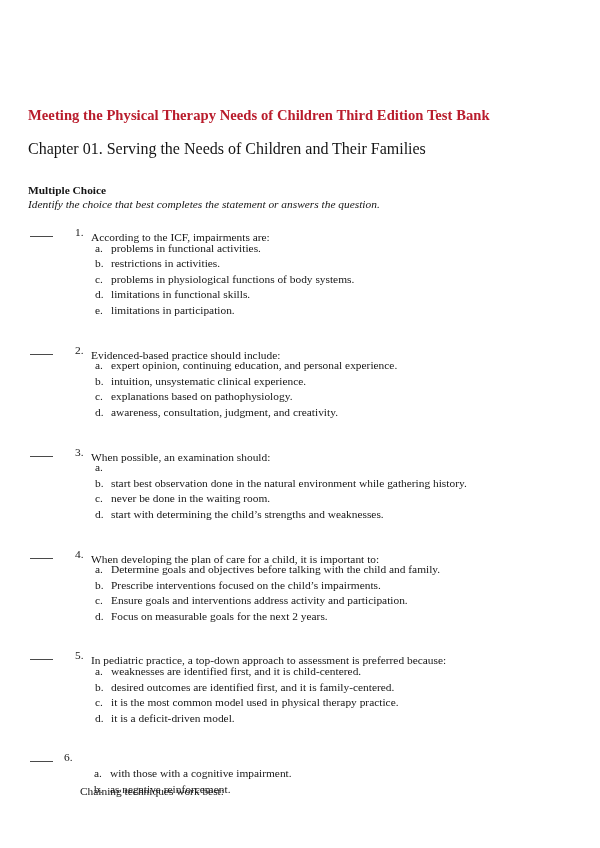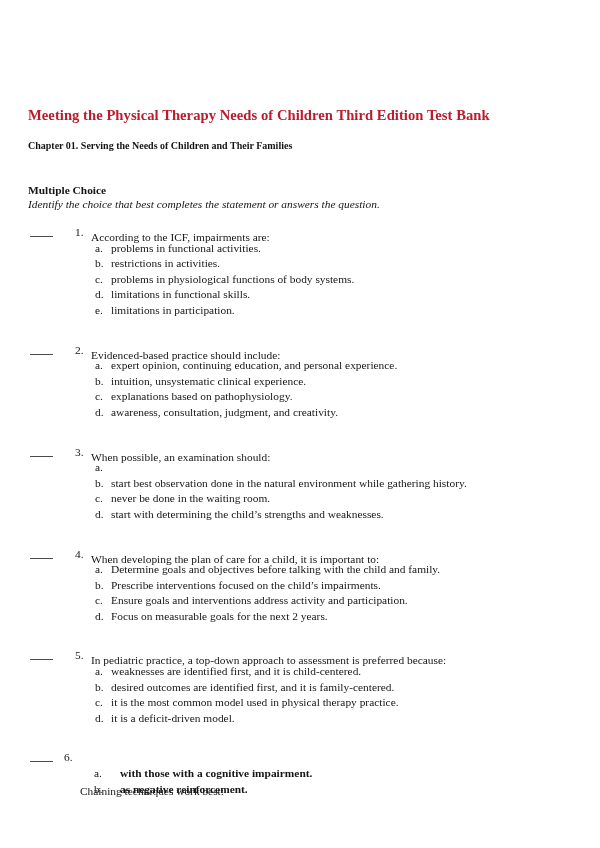--- a/index.html
+++ b/index.html
@@ -31,22 +31,22 @@
     font-size: 14.6px;
     font-weight: bold;
     color: #b91c2c;
     letter-spacing: 0.05px;
     white-space: nowrap;
   }
   .chapter-heading {
     position: absolute;
     left: 28px;
     top: 140px;
-    font-size: 10px;
-    font-weight: bold;
+    font-size: 16px;
+    font-weight: normal;
     color: #151515;
     white-space: nowrap;
   }
   .section-heading {
     position: absolute;
     left: 28px;
     top: 184px;
     font-size: 11.4px;
     font-weight: bold;
     color: #151515;
@@ -75,22 +75,21 @@
     left: 64px;
   }
   .question-block.narrow-indent .q-text {
     left: 80px;
     margin-top: 29px;
   }
   .question-block.narrow-indent .choice-letter {
     left: 94px;
   }
   .question-block.narrow-indent .choice-text {
-    left: 120px;
-    font-weight: bold;
+    left: 110px;
   }
   .answer-blank {
     position: absolute;
     left: 30px;
     top: 10px;
     width: 23px;
     height: 0;
     border-bottom: 1.1px solid #4a4a4a;
   }
   .q-line {

